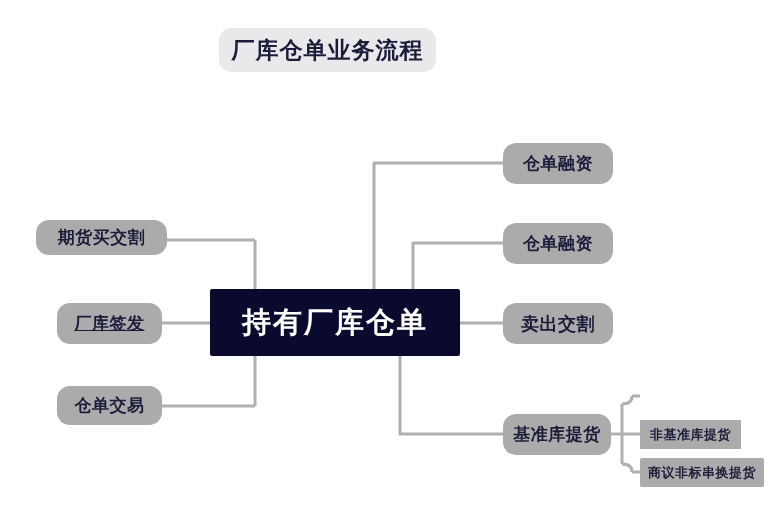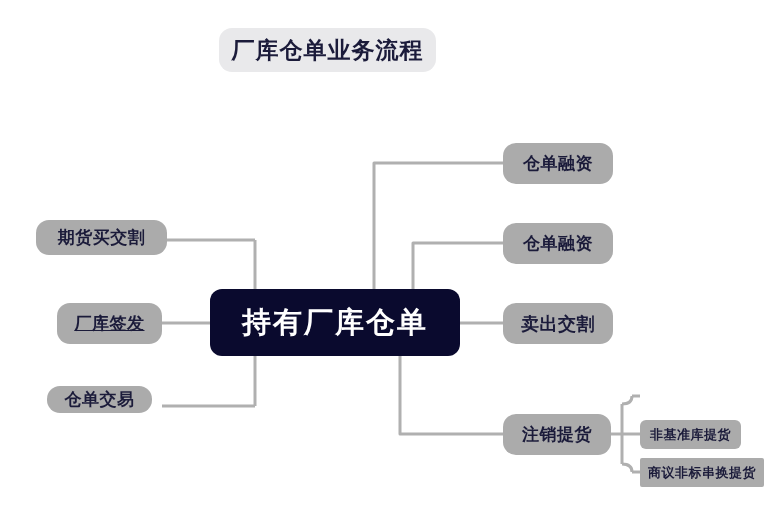--- a/index.html
+++ b/index.html
@@ -29,21 +29,21 @@
     background: #ababab;
     color: #1b1b3a;
     font-weight: 700;
     white-space: nowrap;
     letter-spacing: 0.5px;
     z-index: 2;
   }
   .node.primary {
     background: #0a0a2e;
     color: #ffffff;
-    border-radius: 12px;
+    border-radius: 2px;
     font-weight: 700;
     letter-spacing: 2px;
   }
   .title-box {
     position: absolute;
     display: flex;
     align-items: center;
     justify-content: center;
     background: #e9e9eb;
     color: #1b1b3a;
@@ -87,28 +87,28 @@
   </svg>
 
   <div class="title-box" style="left:219px; top:28px; width:217px; height:44px; font-size:23px;border-radius:13px;">厂库仓单业务流程</div>
 
   <div class="node primary" style="left:210px; top:289px; width:250px; height:67px; font-size:29px;">持有厂库仓单</div>
 
   <div class="node" style="left:36px; top:220px; width:131px; height:35px; font-size:17px;">期货买交割</div>
 
   <div class="node" style="left:57px; top:303px; width:105px; height:41px; font-size:17px;text-decoration:underline;">厂库签发</div>
 
-  <div class="node" style="left:47px; top:386px; width:105px; height:27px; font-size:17px;">仓单交易</div>
+  <div class="node" style="left:57px; top:386px; width:105px; height:39px; font-size:17px;">仓单交易</div>
 
   <div class="node" style="left:503px; top:143px; width:110px; height:41px; font-size:17px;">仓单融资</div>
 
   <div class="node" style="left:503px; top:223px; width:110px; height:41px; font-size:17px;">仓单融资</div>
 
   <div class="node" style="left:503px; top:303px; width:110px; height:41px; font-size:18px;">卖出交割</div>
 
-  <div class="node" style="left:503px; top:414px; width:108px; height:41px; font-size:17px;">注销提货</div>
+  <div class="node" style="left:503px; top:414px; width:108px; height:41px; font-size:17px;">基准库提货</div>
 
 
-  <div class="node" style="left:640px; top:420px; width:101px; height:29px; font-size:13px; border-radius:6px;">非基准库提货</div>
+  <div class="node" style="left:640px; top:420px; width:101px; height:29px; font-size:13px; border-radius:0;">非基准库提货</div>
 
   <div class="node" style="left:640px; top:458px; width:124px; height:29px; font-size:13px; border-radius:2px;">商议非标串换提货</div>
 
 </div>
 
 </body></html>

